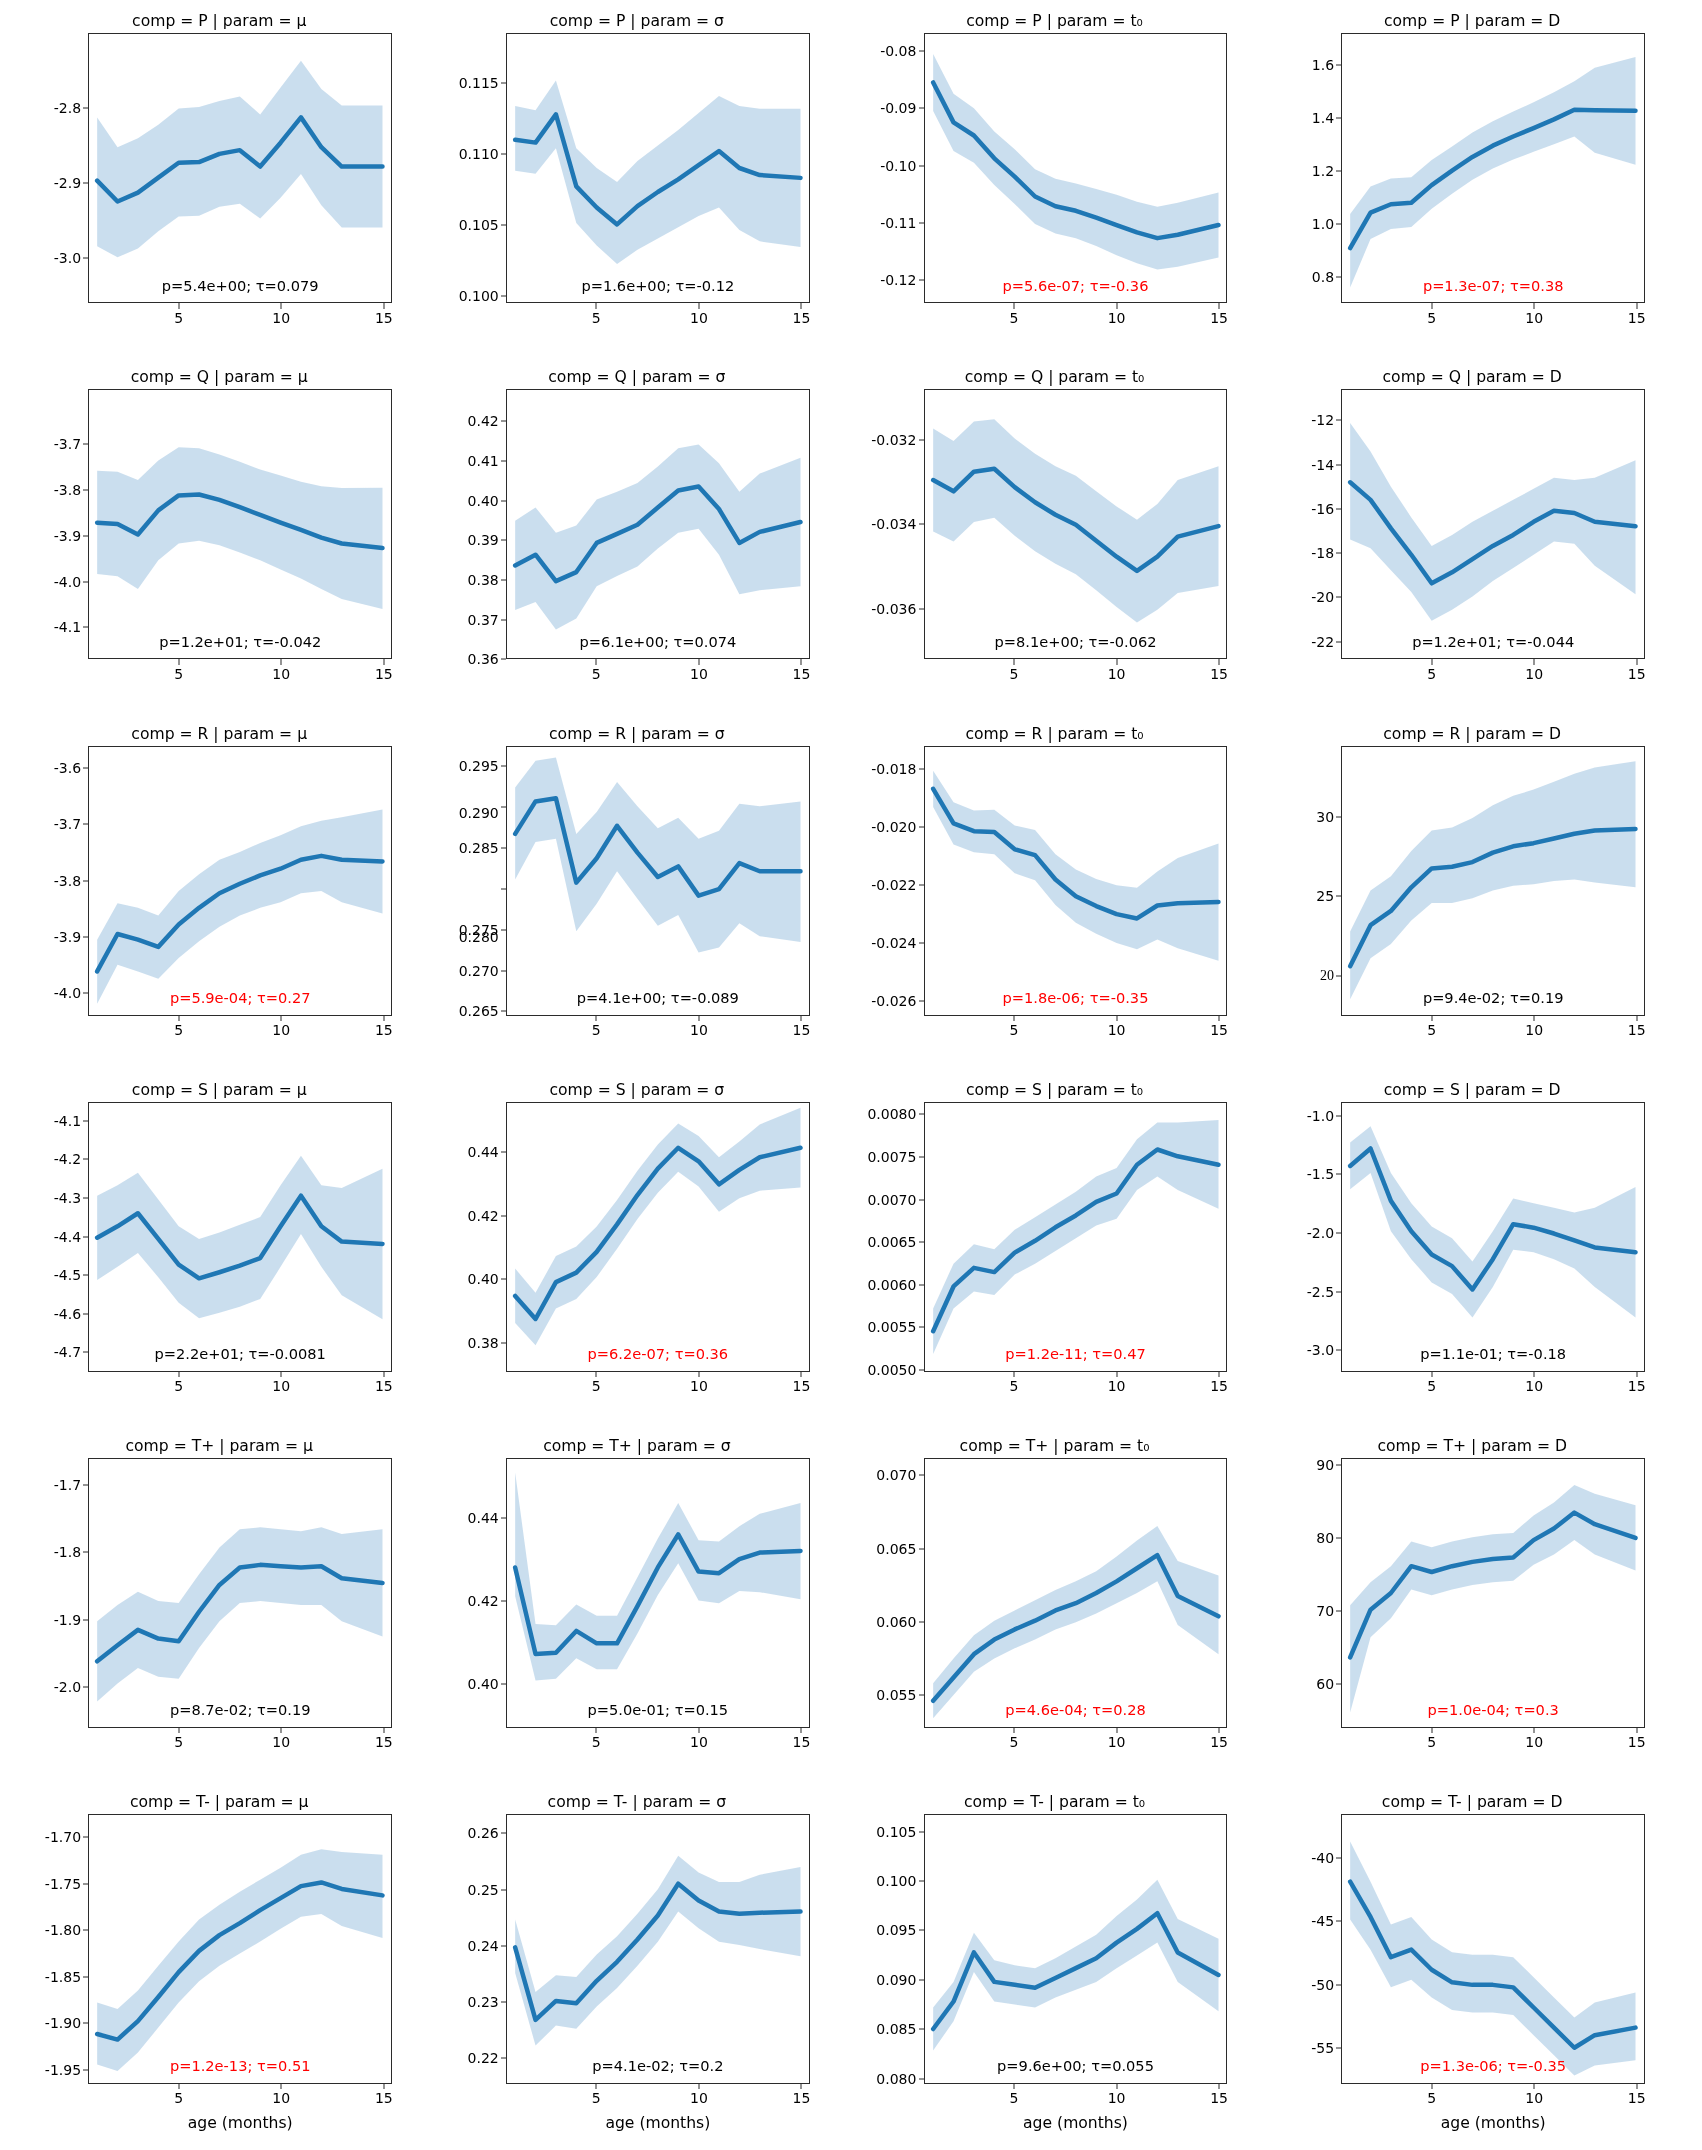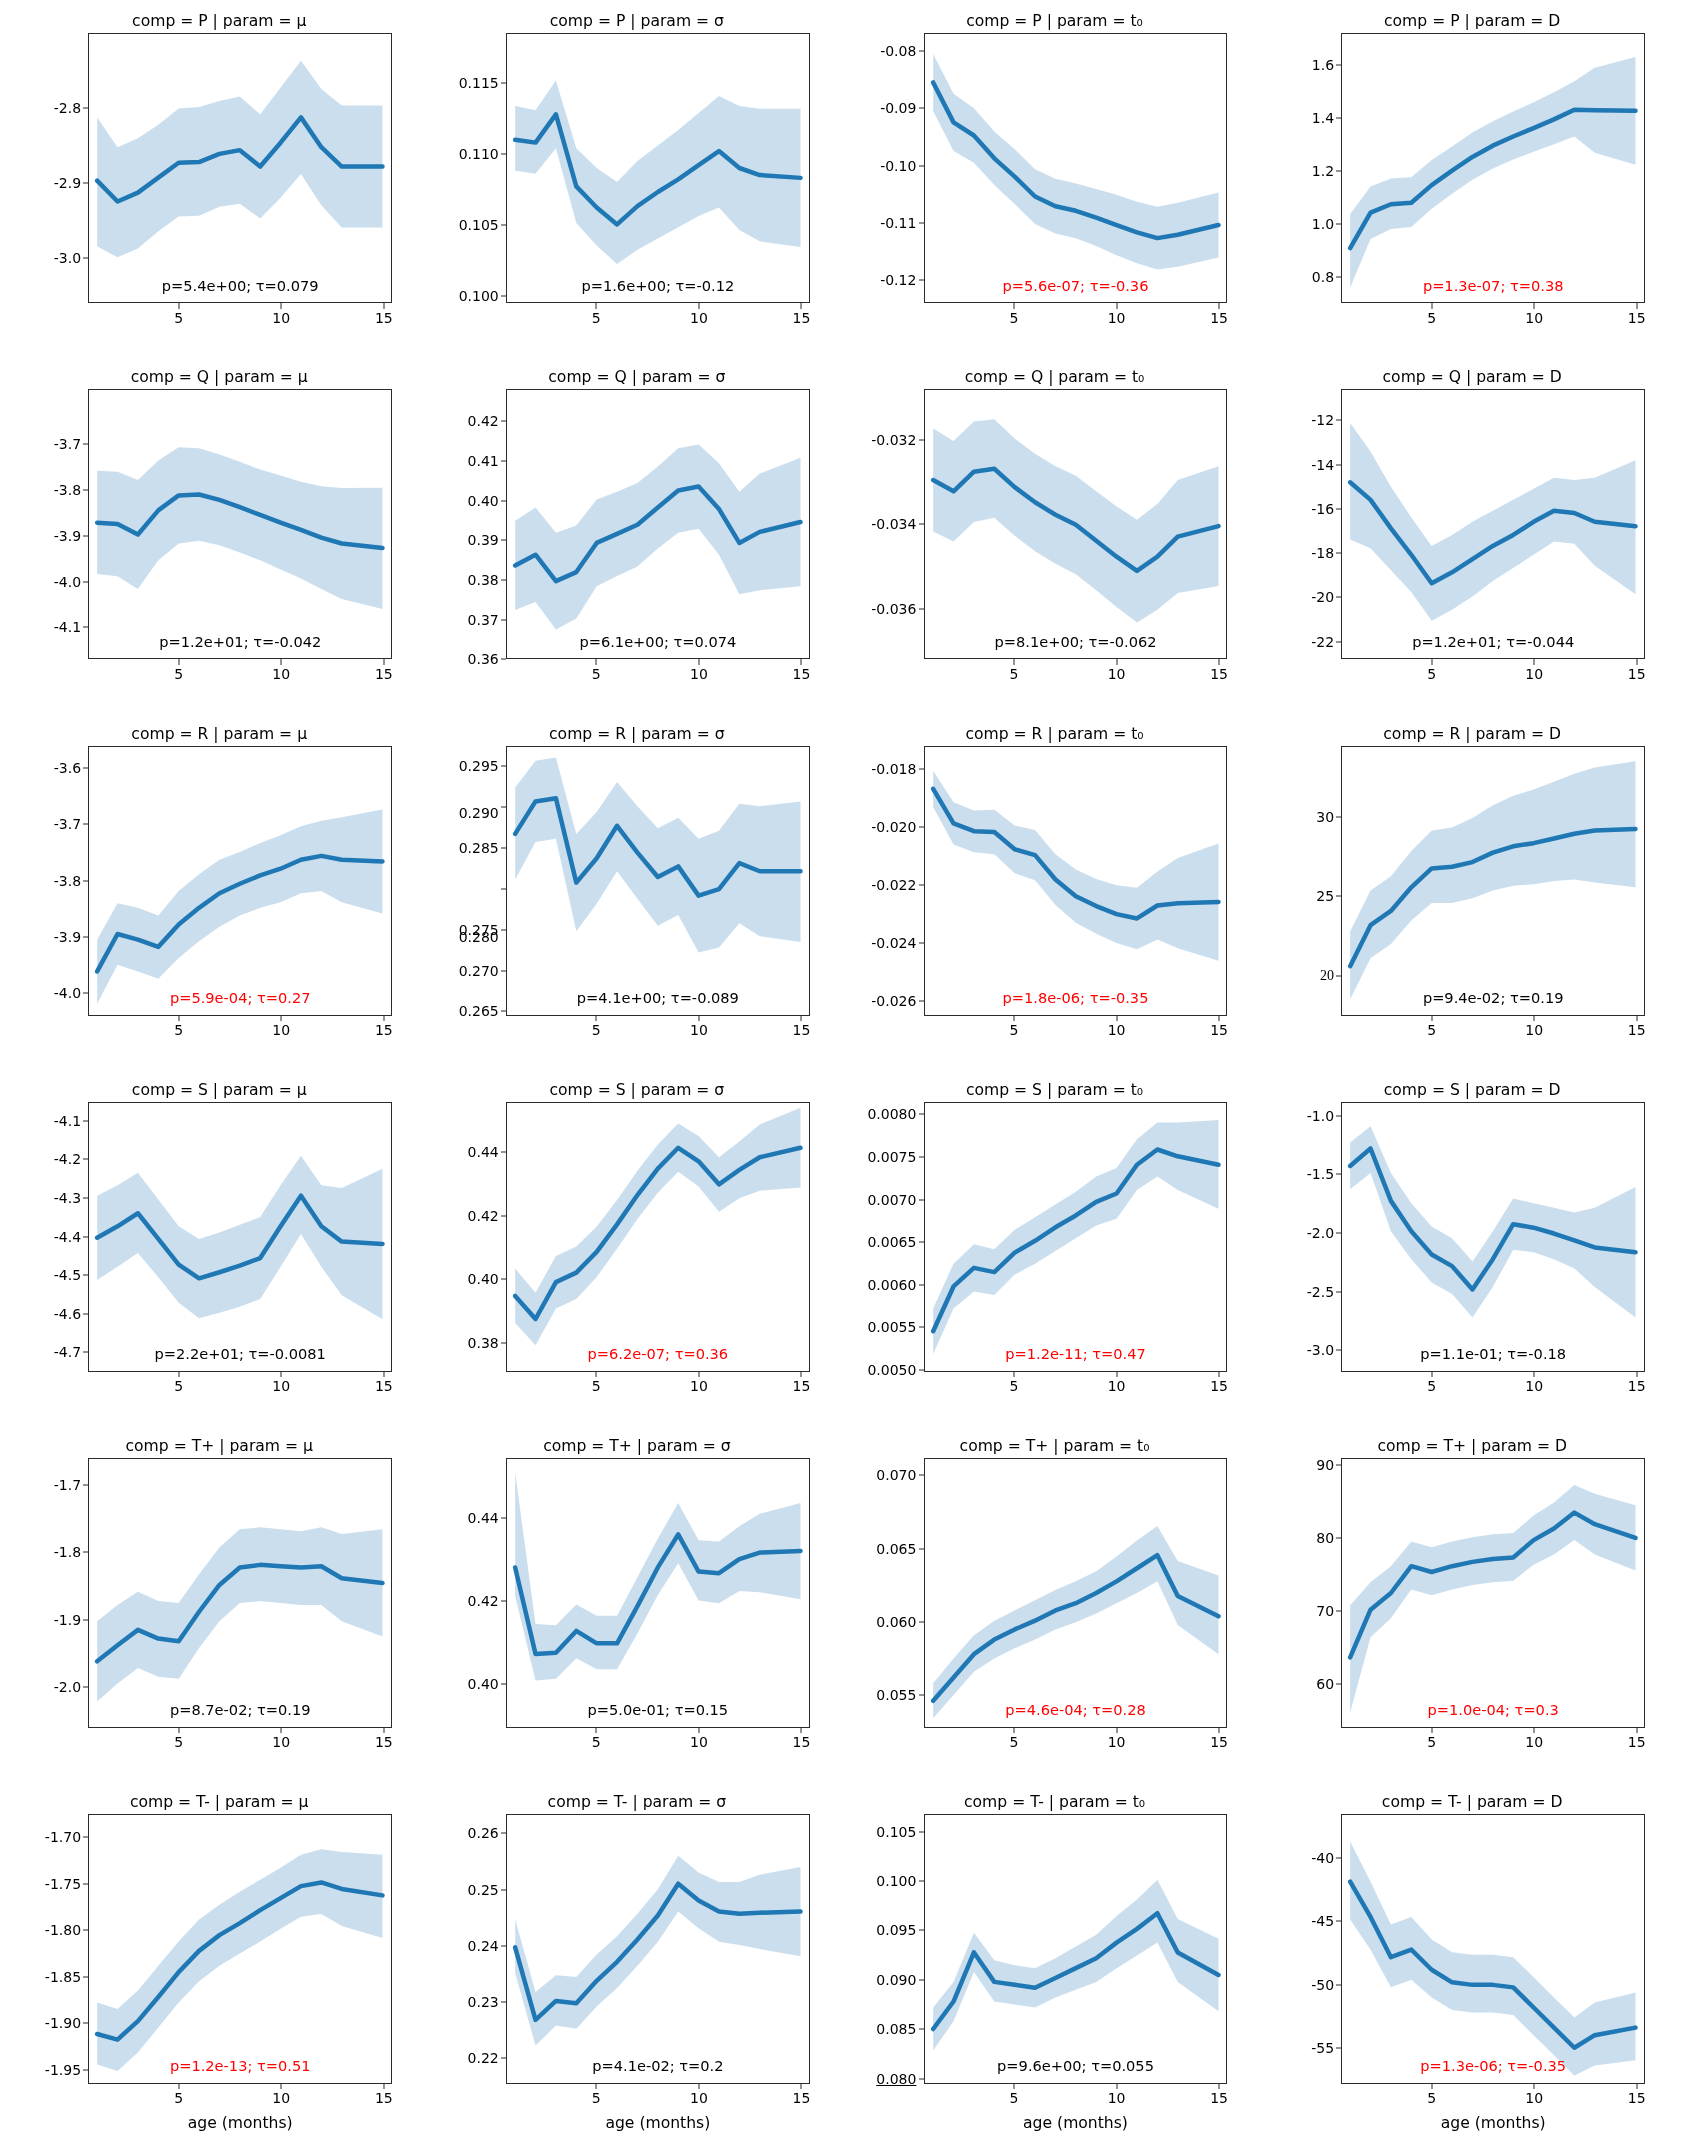--- a/index.html
+++ b/index.html
@@ -912,21 +912,21 @@
       <div class="panel-title">comp = T- | param = t₀</div>
       <div class="plotwrap">
         <div class="axes">
           <svg viewBox="0 0 1000 1000" preserveAspectRatio="none">
             <polygon points="27.03,717.95 94.59,622.71 162.16,439.56 229.73,542.12 297.30,560.44 364.86,571.43 432.43,534.80 500.00,490.84 567.57,446.89 635.14,377.29 702.70,315.02 770.27,241.76 837.84,388.28 972.97,461.54 972.97,732.60 837.84,622.71 770.27,476.19 702.70,523.81 635.14,571.43 567.57,622.71 500.00,652.01 432.43,681.32 364.86,717.95 297.30,706.96 229.73,695.97 162.16,586.08 94.59,769.23 27.03,879.12" class="band"></polygon>
             <polyline points="27.03,798.53 94.59,695.97 162.16,512.82 229.73,622.71 297.30,633.70 364.86,644.69 432.43,608.06 500.00,571.43 567.57,534.80 635.14,476.19 702.70,424.91 770.27,366.30 837.84,512.82 972.97,597.07" class="line" vector-effect="non-scaling-stroke"></polyline>
           </svg>
           <div class="annot ns">p=9.6e+00; τ=0.055</div>
         </div>
         <div class="ytick-labels">
-          <span style="top: 98.1685%; text-decoration: underline;">0.080</span>
+          <span style="top: 98.1685%;">0.080</span>
           <span style="top: 79.8535%;">0.085</span>
           <span style="top: 61.5385%;">0.090</span>
           <span style="top: 43.2234%;">0.095</span>
           <span style="top: 24.9084%;">0.100</span>
           <span style="top: 6.59341%;">0.105</span>
         </div>
         <div class="ytick-marks" style="position: absolute; left: 0px; top: 0px; width: 100%; height: 100%;">
           <span style="top: 98.1685%;"></span>
           <span style="top: 79.8535%;"></span>
           <span style="top: 61.5385%;"></span>

